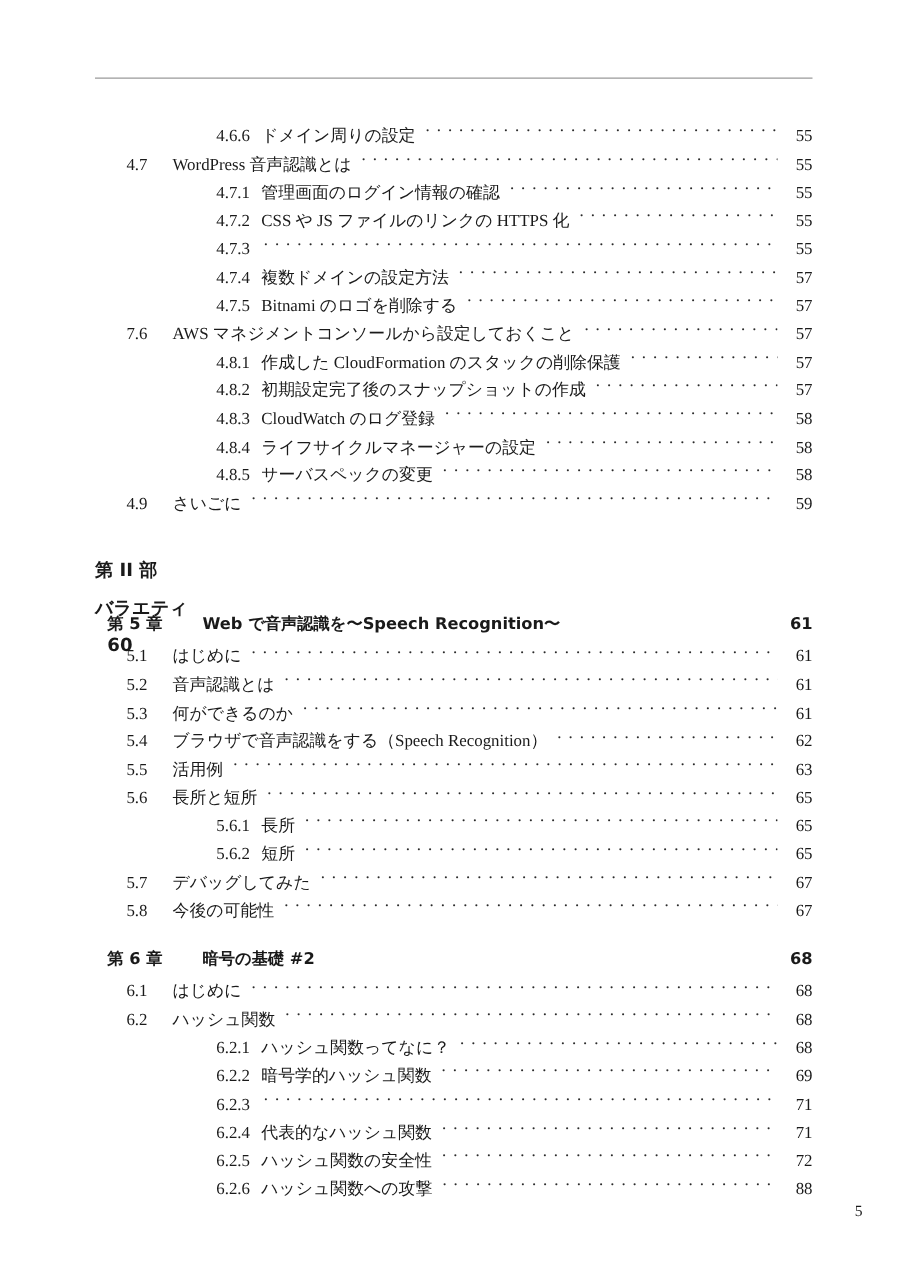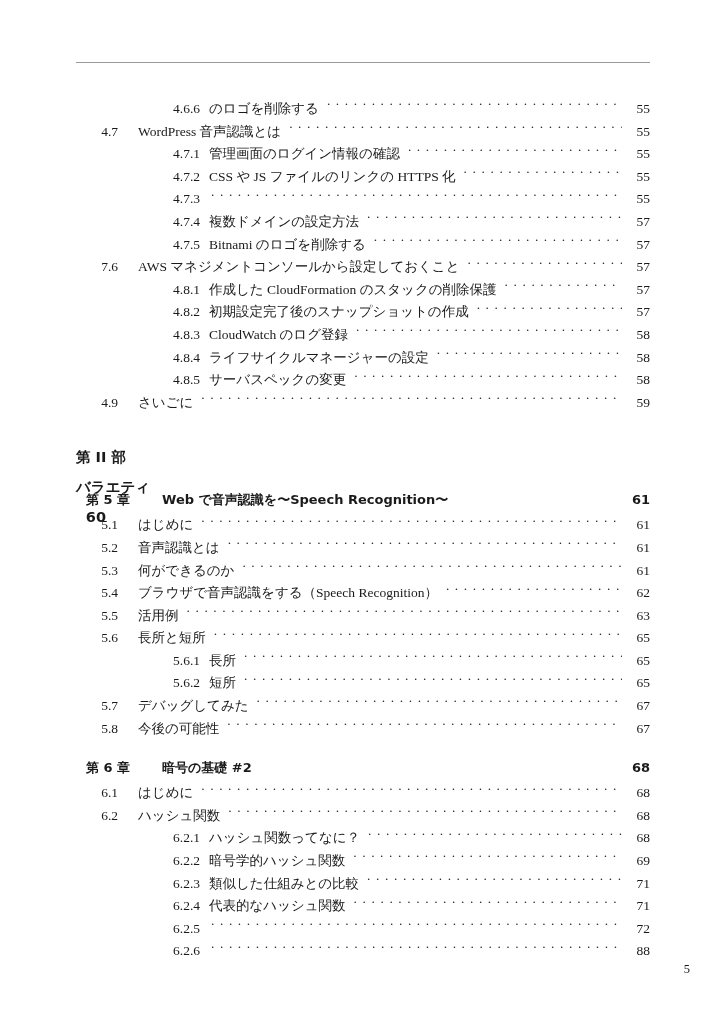--- a/index.html
+++ b/index.html
@@ -124,21 +124,21 @@
 </head>
 <body>
 
 <div class="page">
 
   <div class="header-rule"></div>
 
   <div class="toc" id="toc-list">
       <div class="row level-subsection">
         <span class="num">4.6.6</span>
-        <span class="title">のロゴを削除する</span>
+        <span class="title">ドメイン周りの設定</span>
         <span class="leader"></span>
         <span class="pg">55</span>
       </div>
       <div class="row level-section">
         <span class="num">4.7</span>
         <span class="title">WordPress 音声認識とは</span>
         <span class="leader"></span>
         <span class="pg">55</span>
       </div>
       <div class="row level-subsection">
@@ -312,37 +312,38 @@
         <span class="pg">68</span>
       </div>
       <div class="row level-subsection">
         <span class="num">6.2.2</span>
         <span class="title">暗号学的ハッシュ関数</span>
         <span class="leader"></span>
         <span class="pg">69</span>
       </div>
       <div class="row level-subsection">
         <span class="num">6.2.3</span>
-        <span class="title">類似した仕組みとの比較</span>
         <span class="leader"></span>
         <span class="pg">71</span>
       </div>
       <div class="row level-subsection">
         <span class="num">6.2.4</span>
         <span class="title">代表的なハッシュ関数</span>
         <span class="leader"></span>
         <span class="pg">71</span>
       </div>
       <div class="row level-subsection">
         <span class="num">6.2.5</span>
+        <span class="title">ハッシュ関数の安全性</span>
         <span class="leader"></span>
         <span class="pg">72</span>
       </div>
       <div class="row level-subsection">
         <span class="num">6.2.6</span>
+        <span class="title">ハッシュ関数への攻撃</span>
         <span class="leader"></span>
         <span class="pg">88</span>
       </div>
     </div>
 
   <div class="folio">5</div>
 
 </div>
 
 </body></html>

